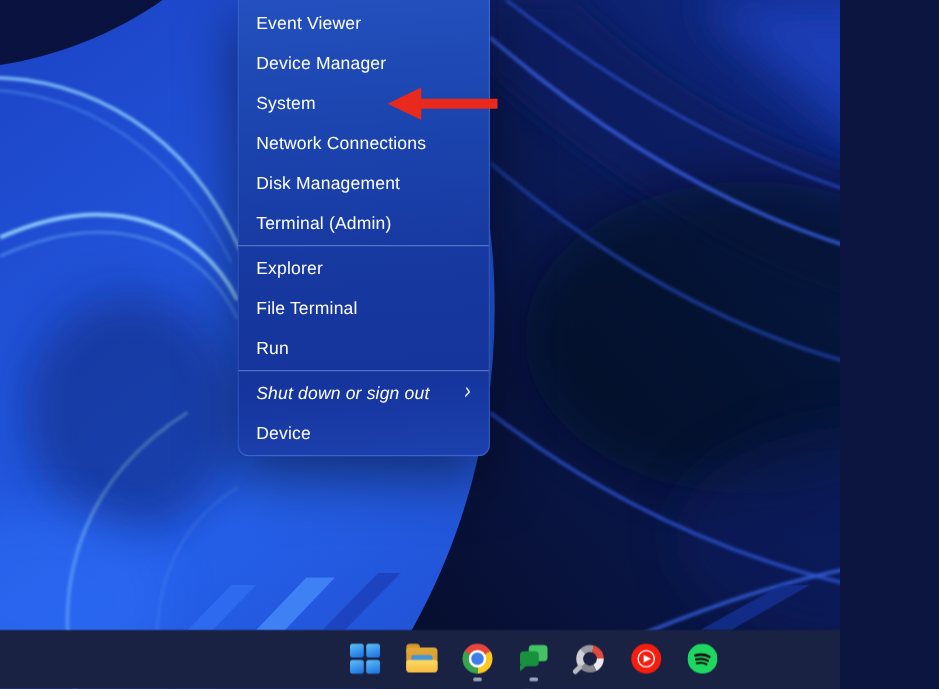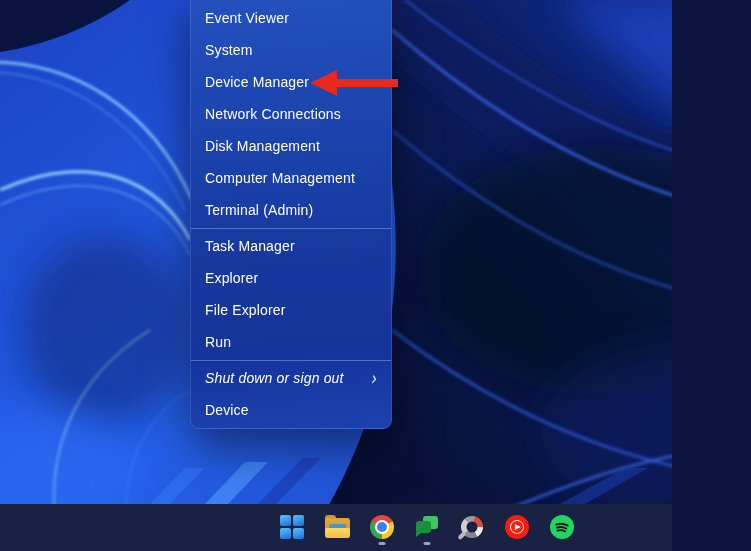--- a/index.html
+++ b/index.html
@@ -137,48 +137,42 @@
     <path d="M205,504 L245,462 L268,462 L228,504 Z" fill="#4284f6" opacity="0.9"></path>
     <path d="M258,504 L303,458 L321,458 L276,504 Z" fill="#1c43bc" opacity="0.9"></path>
     <path d="M560,504 L625,468 L648,468 L585,504 Z" fill="#16359e" opacity="0.7"></path>
   </svg>
 
   <div class="menu">
     <div class="menu-item">
       <span>Event Viewer</span>
     </div>
     <div class="menu-item">
+      <span>Device Manager</span>
+    </div>
+    <div class="menu-item">
       <span>System</span>
     </div>
     <div class="menu-item">
-      <span>Device Manager</span>
-    </div>
-    <div class="menu-item">
       <span>Network Connections</span>
     </div>
     <div class="menu-item">
       <span>Disk Management</span>
     </div>
     <div class="menu-item">
-      <span>Computer Management</span>
-    </div>
-    <div class="menu-item">
       <span>Terminal (Admin)</span>
     </div>
 
     <div class="menu-sep"></div>
 
     <div class="menu-item">
-      <span>Task Manager</span>
-    </div>
-    <div class="menu-item">
       <span>Explorer</span>
     </div>
     <div class="menu-item">
-      <span>File Explorer</span>
+      <span>File Terminal</span>
     </div>
     <div class="menu-item">
       <span>Run</span>
     </div>
 
     <div class="menu-sep"></div>
 
     <div class="menu-item has-sub">
       <span>Shut down or sign out</span>
       <span class="chev">›</span>

